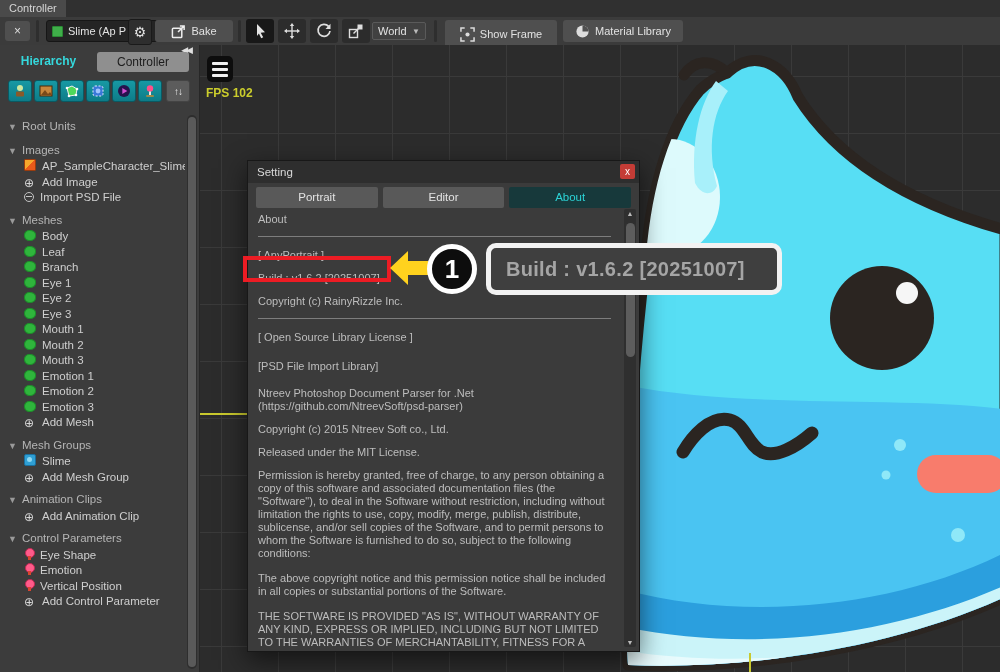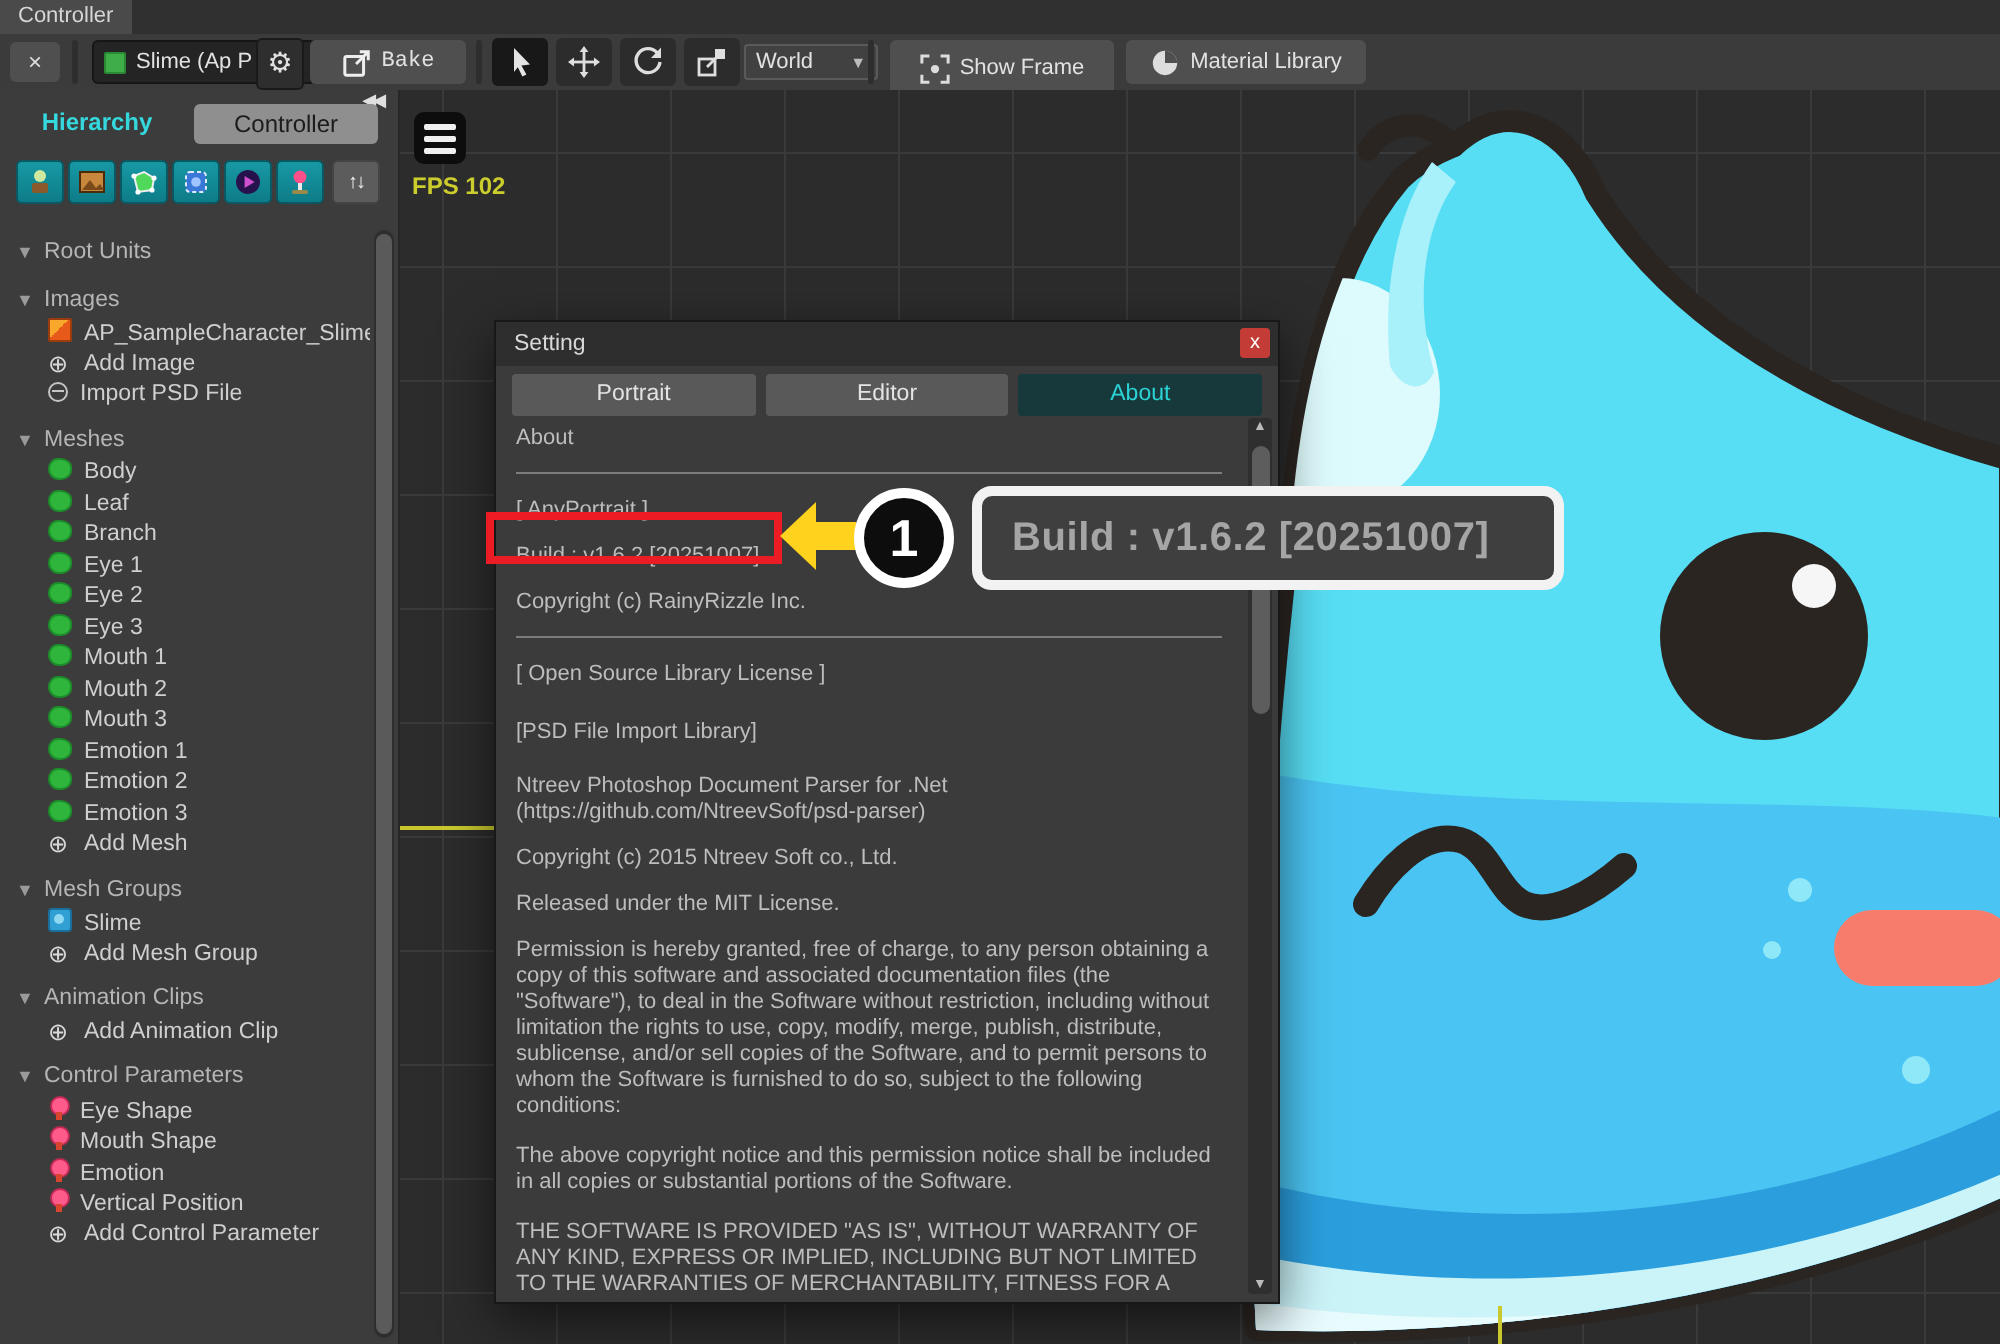--- a/index.html
+++ b/index.html
@@ -14,27 +14,27 @@
        border-bottom:1px solid #252525;}
   .tbtn{position:absolute;display:flex;align-items:center;justify-content:center;gap:5px;
        background:#4f4f4f;border-radius:3px;color:#e2e2e2;font-size:11px;}
   .tsep{position:absolute;top:3px;width:3px;height:22px;background:#2e2e2e;border-radius:2px;}
   #btn-close{left:5px;top:4px;width:25px;height:20px;font-size:12px;color:#ddd;}
   #btn-slime{left:46px;top:3px;width:112px;height:22px;background:#242424;border:1px solid #161616;justify-content:flex-end;padding:0 5px;box-sizing:border-box;}
   .mini-green{width:9px;height:9px;background:#3fae49;border:1px solid #2a8a34;border-radius:1px;flex:none;}
   .target-glyph{margin-left:auto;font-family:"DejaVu Sans",sans-serif;font-size:11px;color:#cfcfcf;}
   #btn-gear{left:128px;top:2px;width:22px;height:24px;background:#2e2e2e;border:1px solid #1a1a1a;
        font-family:"DejaVu Sans",sans-serif;font-size:14px;color:#e0e0e0;}
-  #btn-bake{left:155px;top:3px;width:78px;height:22px;font-family:Liberation Mono, monospace;}
+  #btn-bake{left:155px;top:3px;width:78px;height:22px;}
   .toolbox{width:28px;height:24px;top:2px;background:#2c2c2c;}
   #tool-arrow{left:246px;background:#181818;}
   #tool-move{left:278px;}
   #tool-rotate{left:310px;}
   #tool-scale{left:342px;}
-  #dd-world{left:372px;top:5px;width:67px;height:18px;background:#414141;border:1px solid #5a5a5a;
+  #dd-world{left:372px;top:5px;width:54px;height:18px;background:#414141;border:1px solid #5a5a5a;
        border-radius:2px;justify-content:space-between;padding:0 5px;box-sizing:border-box;font-size:11px;}
   #btn-frame{left:445px;top:3px;width:112px;height:28px;}
   #btn-material{left:563px;top:3px;width:120px;height:22px;}
   
   #sidebar{position:absolute;left:0;top:45px;width:200px;height:627px;background:#3c3c3c;
        border-right:1px solid #272727;box-sizing:border-box;}
   #collapse{position:absolute;right:8px;top:0px;font-size:9px;color:#e0e0e0;letter-spacing:-2px;}
   #tab-hier{position:absolute;left:0;top:9px;width:97px;text-align:center;color:#35d8dc;
        font-size:12px;font-weight:bold;}
   #tab-ctrl{position:absolute;left:97px;top:7px;width:92px;height:20px;background:#8f8f8f;border-radius:3px;
@@ -262,21 +262,20 @@
           <div class="tree-row"><span class="ic ic-meshgroup"></span><span>Slime</span></div>
           <div class="tree-row"><span class="ic ic-add"></span><span>Add Mesh Group</span></div>
         </div>
         <div class="tree-section">
           <div class="tree-header"><span class="tri">▼</span><span>Animation Clips</span></div>
           <div class="tree-row"><span class="ic ic-add"></span><span>Add Animation Clip</span></div>
         </div>
         <div class="tree-section">
           <div class="tree-header"><span class="tri">▼</span><span>Control Parameters</span></div>
           <div class="tree-row"><span class="ic ic-ctrl"></span><span>Eye Shape</span></div>
-          <div class="tree-row"><span class="ic ic-ctrl"></span><span>Mouth Shape</span></div>
           <div class="tree-row"><span class="ic ic-ctrl"></span><span>Emotion</span></div>
           <div class="tree-row"><span class="ic ic-ctrl"></span><span>Vertical Position</span></div>
           <div class="tree-row"><span class="ic ic-add"></span><span>Add Control Parameter</span></div>
         </div>
       </div>
     <div id="side-scroll">
         <div class="thumb"></div>
       </div>
   </div>
 

